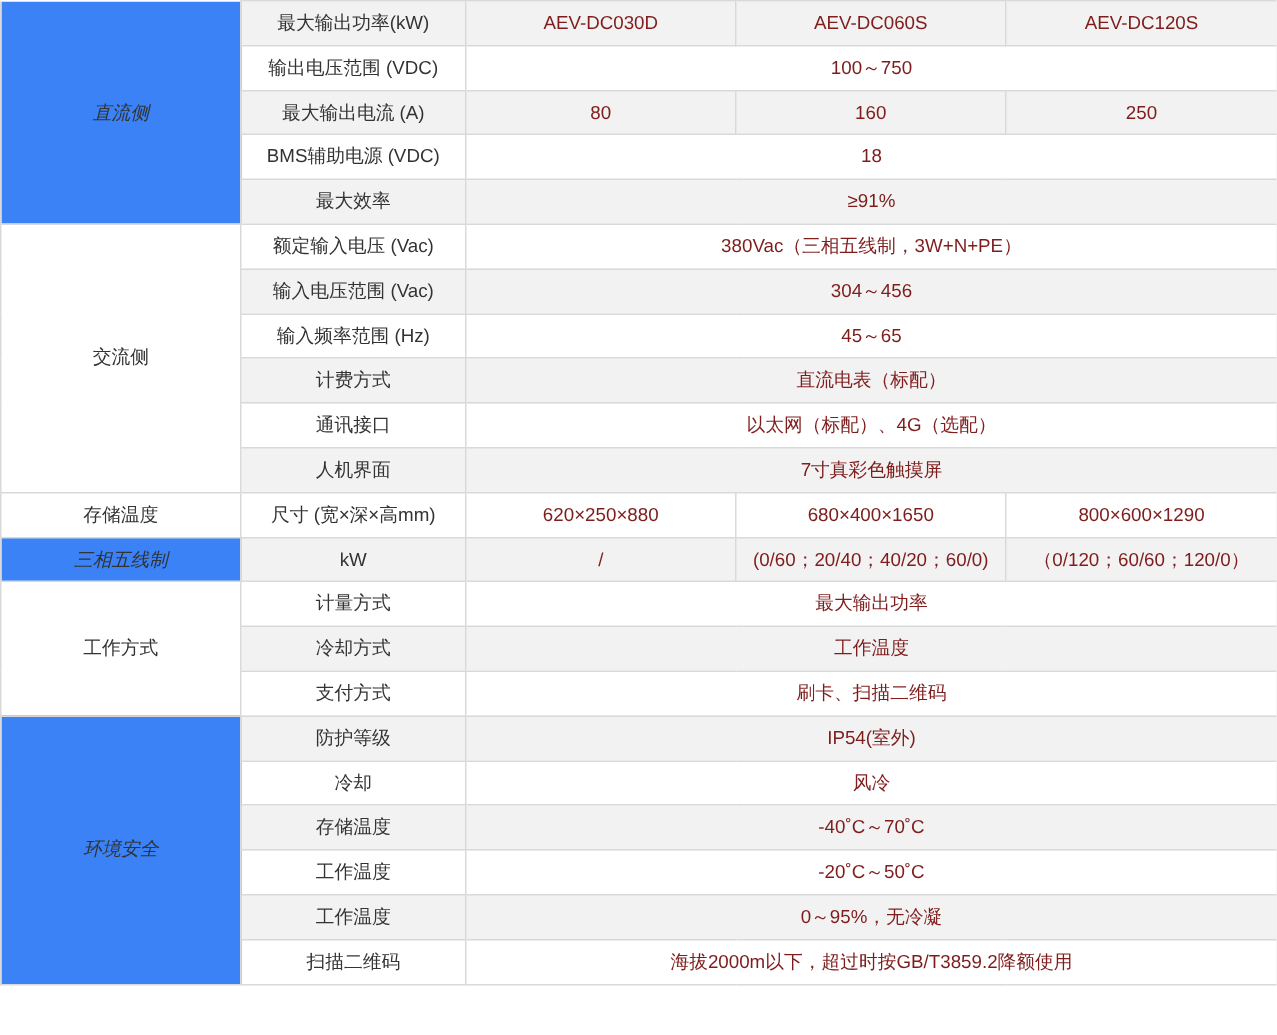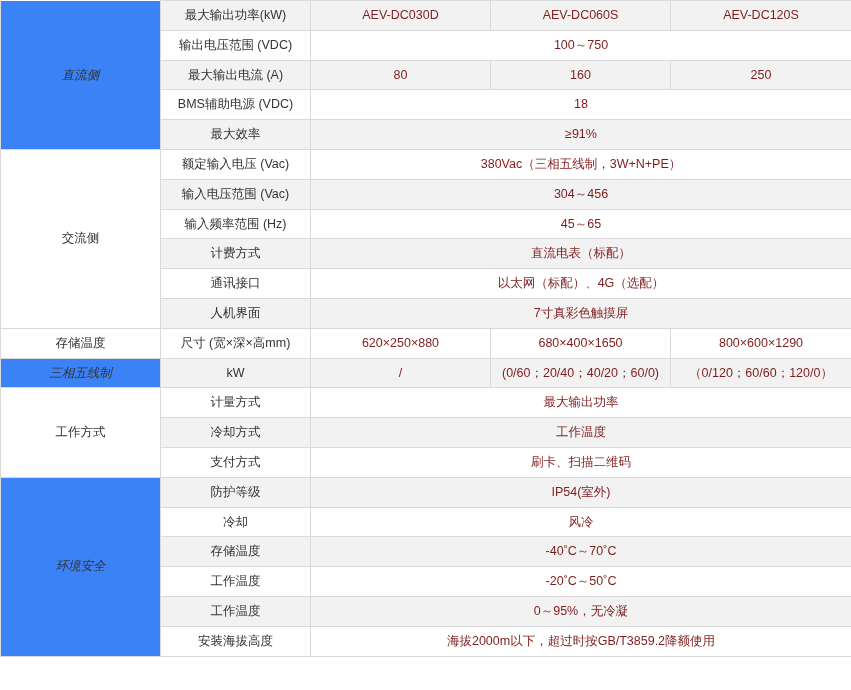--- a/index.html
+++ b/index.html
@@ -170,17 +170,17 @@
       </tr>
       <tr>
         <td class="param-cell">工作温度</td>
         <td class="value-cell" colspan="3">-20˚C～50˚C</td>
       </tr>
       <tr class="zebra">
         <td class="param-cell">工作温度</td>
         <td class="value-cell" colspan="3">0～95%，无冷凝</td>
       </tr>
       <tr>
-        <td class="param-cell">安装海拔高度</td>
+        <td class="param-cell">扫描二维码</td>
         <td class="value-cell" colspan="3">海拔2000m以下，超过时按GB/T3859.2降额使用</td>
       </tr>
     </tbody>
 </table>
 
 </body></html>

